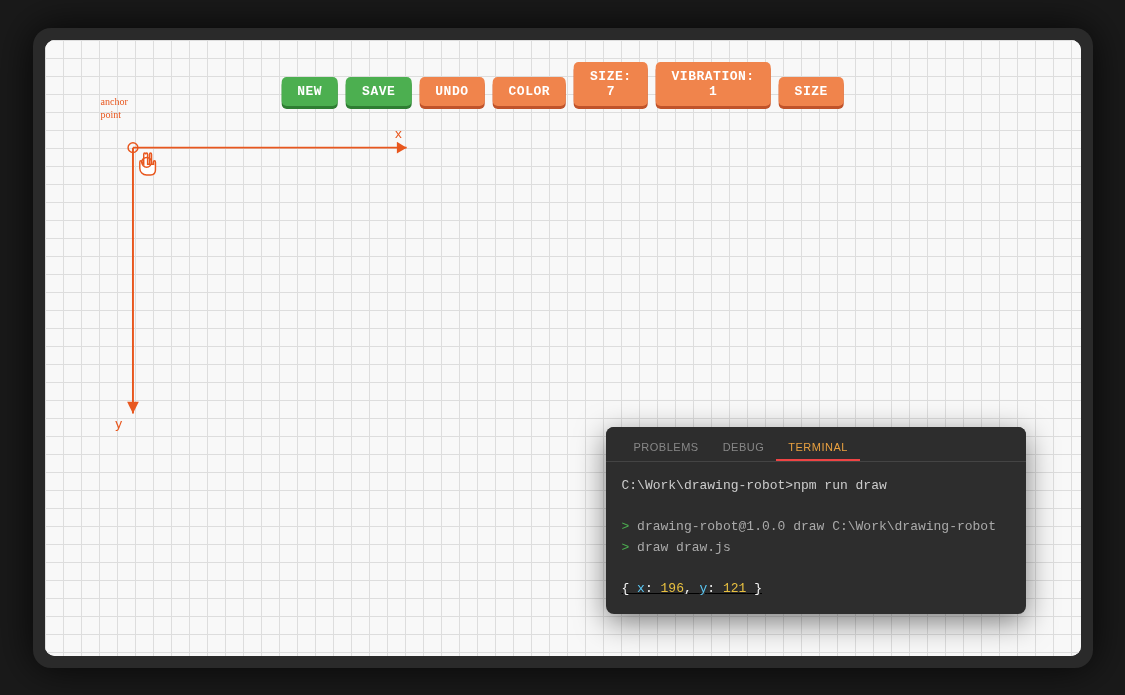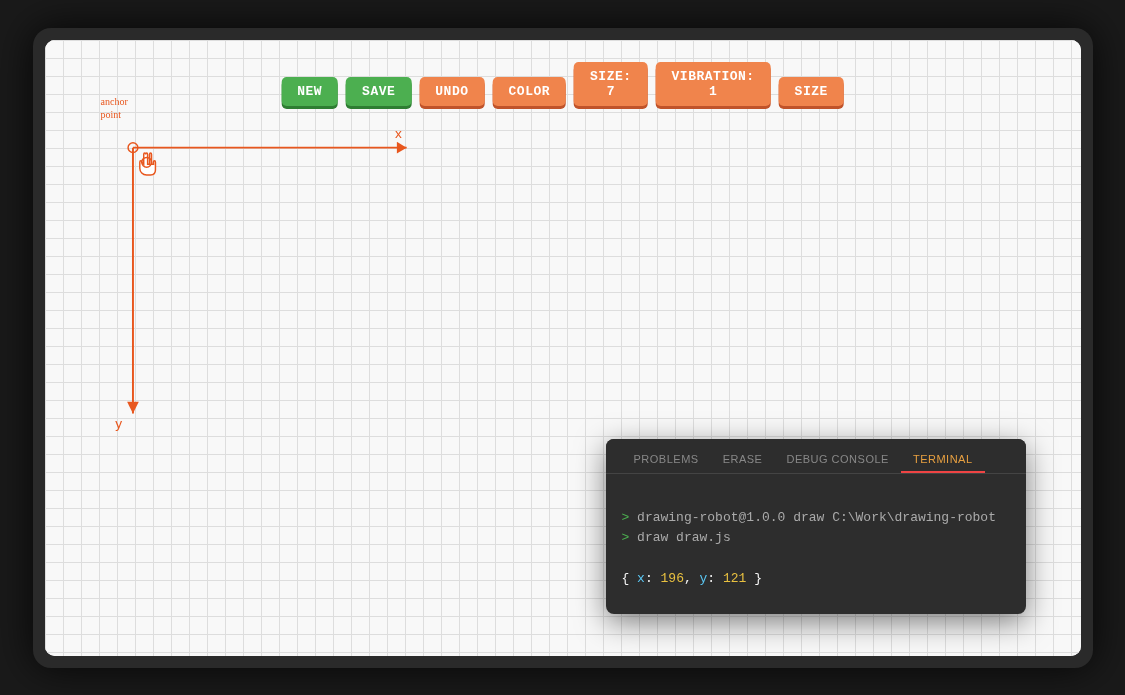--- a/index.html
+++ b/index.html
@@ -206,32 +206,32 @@
 
           <path d="M8 2 C8 0 6 0 6 2 L6 12 L4 10 C4 8 2 8 2 10 L2 16 C2 20 5 23 9 23 L13 23 C16 23 18 21 18 18 L18 10 C18 8 16 8 16 10 L16 12 L14 12 L14 2 C14 0 12 0 12 2 L12 12 L10 12 L10 2 C10 0 8 0 8 2 Z" fill="white" stroke="#e8571e" stroke-width="1.5"></path>
 
           <circle cx="9" cy="10" r="5" fill="none" stroke="#e8571e" stroke-width="1.5"></circle>
         </g>
       </svg>
 
       <div class="terminal-panel">
         <div class="terminal-tabs">
           <div class="terminal-tab">PROBLEMS</div>
-          <div class="terminal-tab">ERASE</div>
-          <div class="terminal-tab">DEBUG CONSOLE</div>
+          <div class="terminal-tab">DEBUG</div>
           <div class="terminal-tab active">TERMINAL</div>
         </div>
         <div class="terminal-body">
+          <div class="term-line-path">C:\Work\drawing-robot&gt;npm run draw</div>
           <div style="margin-top:20px;">
             <span class="term-prompt">&gt; </span><span class="term-info">drawing-robot@1.0.0 draw C:\Work\drawing-robot</span>
           </div>
           <div>
             <span class="term-prompt">&gt; </span><span class="term-info">draw draw.js</span>
           </div>
-          <div style="margin-top:20px;">
+          <div style="margin-top:20px;text-decoration:underline;">
             <span class="term-coord-brace">{ </span><span class="term-coord-key">x</span><span class="term-coord-brace">: </span><span class="term-coord-val">196</span><span class="term-coord-brace">, </span><span class="term-coord-key">y</span><span class="term-coord-brace">: </span><span class="term-coord-val">121</span><span class="term-coord-brace"> }</span>
           </div>
         </div>
       </div>
 
     </div>
   </div>
 </div>
 
 </body></html>

